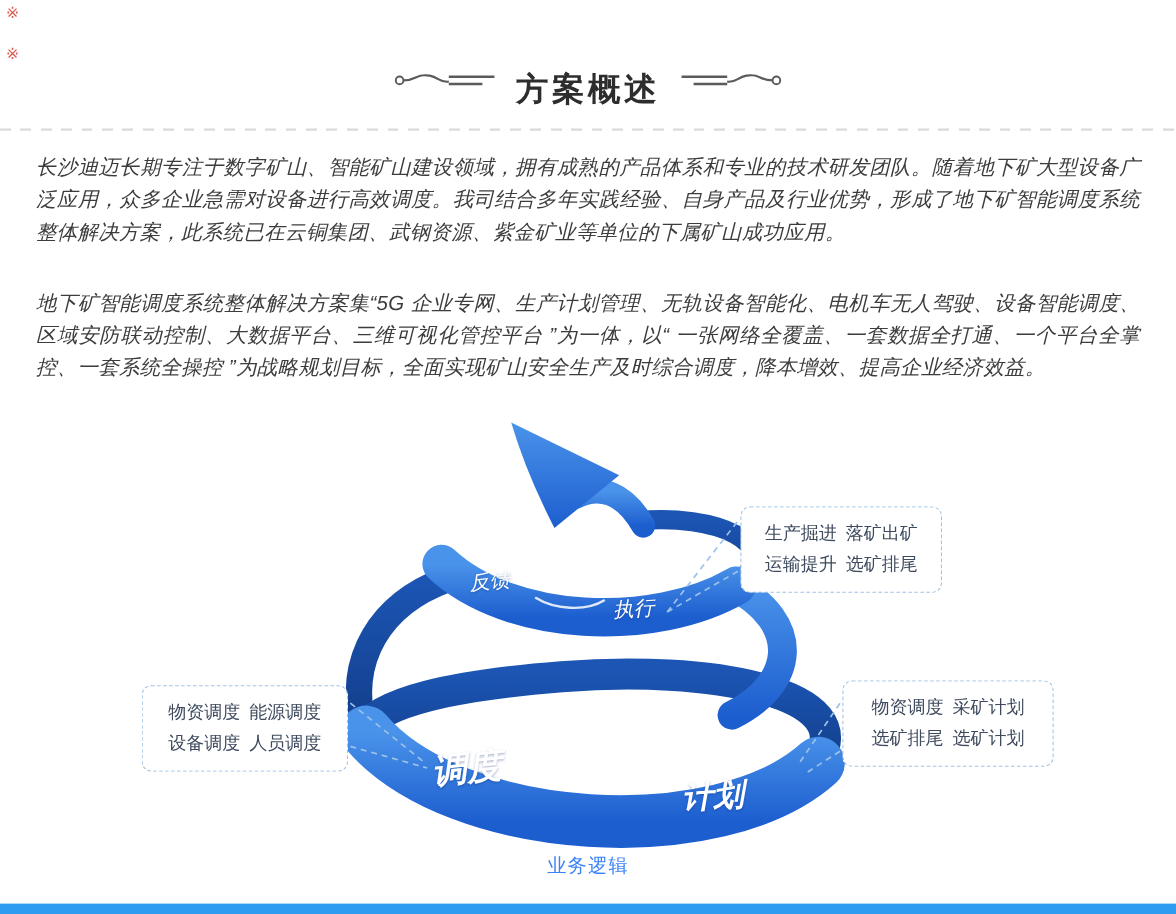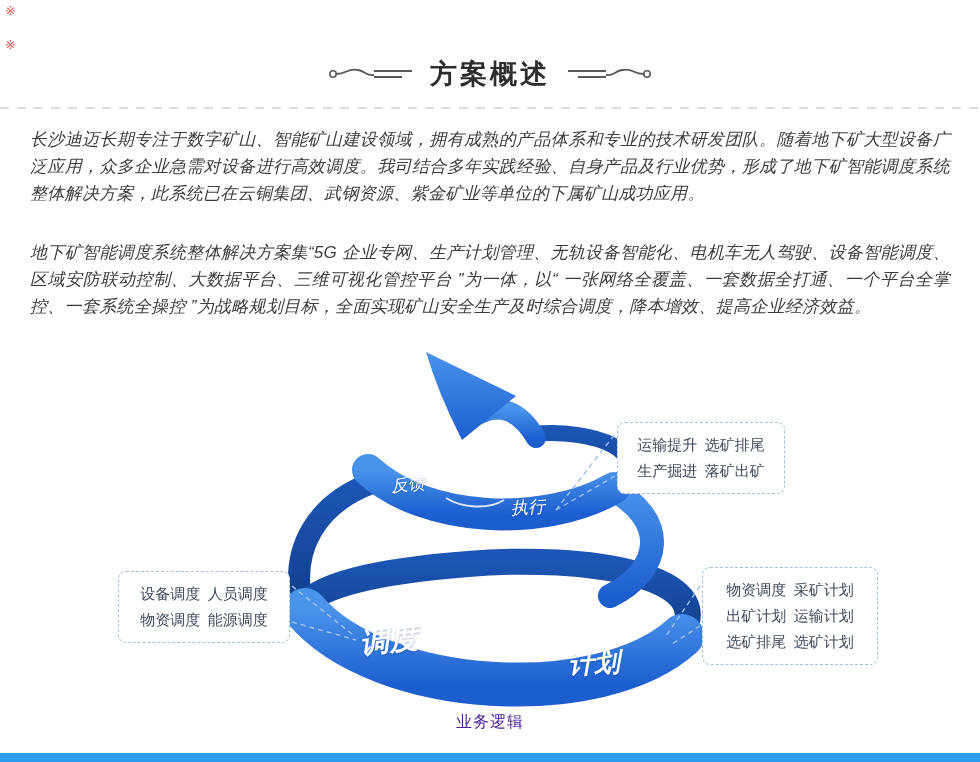--- a/index.html
+++ b/index.html
@@ -16,21 +16,21 @@
   .corner-mark {
     position:absolute; left:5px; width:13px; height:14px;
     color:#d6392f; font-size:13px; line-height:14px; opacity:.85;
   }
   .corner-mark.m1 { top:4px; }
   .corner-mark.m2 { top:38px; }
 
   
   header { padding-top:56px; }
   .title-row {
-    display:flex; align-items:center; justify-content:center; gap:16px;
+    display:flex; align-items:flex-start; justify-content:center; gap:16px;
   }
   .title-row h1 {
     font-size:27px; font-weight:bold; color:#2d2d2d; letter-spacing:3px;
   }
   .flourish { display:block; }
   .flourish.right { transform:scaleX(-1); }
   .dashed-sep {
     margin-top:15px; height:2px; width:100%;
     background:repeating-linear-gradient(90deg,#dcdcdc 0 9px,transparent 9px 17px);
   }
@@ -68,21 +68,21 @@
   .callout-line {
     font-family:"Liberation Serif","DejaVu Serif",serif;
     font-size:15px; line-height:26px; color:#3e4a5e; white-space:pre;
   }
   .callout.execute  { left:617px; top:84px;  width:168px; }
   .callout.dispatch { left:118px; top:233px; width:172px; }
   .callout.plan     { left:702px; top:229px; width:176px; }
 
   .diagram-caption {
     position:absolute; left:0; right:0; top:374px;
-    text-align:center; font-size:16px; color:#4c1d95; letter-spacing:1px;
+    text-align:center; font-size:16px; color:#3b82f6; letter-spacing:1px;
   }
 
   
   .bottom-bar {
     position:absolute; left:0; bottom:0; width:100%; height:9px;
     background:#2e9cf0;
   }
 </style>
 </head>
 <body>
@@ -151,31 +151,30 @@
       <path d="M700 288 L672 306"></path>
     </g>
   </svg>
 
   <span class="spiral-label feedback">反馈</span>
   <span class="spiral-label execute">执行</span>
   <span class="spiral-label dispatch">调度</span>
   <span class="spiral-label plan">计划</span>
 
   <div class="callout execute">
+    <div class="callout-line">生产掘进  落矿出矿</div>
     <div class="callout-line">运输提升  选矿排尾</div>
-    <div class="callout-line">生产掘进  落矿出矿</div>
   </div>
 
   <div class="callout dispatch">
+    <div class="callout-line">物资调度  能源调度</div>
     <div class="callout-line">设备调度  人员调度</div>
-    <div class="callout-line">物资调度  能源调度</div>
   </div>
 
   <div class="callout plan">
     <div class="callout-line">物资调度  采矿计划</div>
-    <div class="callout-line">出矿计划  运输计划</div>
     <div class="callout-line">选矿排尾  选矿计划</div>
   </div>
 
   <div class="diagram-caption">业务逻辑</div>
 </section>
 
 <footer class="bottom-bar"></footer>
 
 </body></html>

